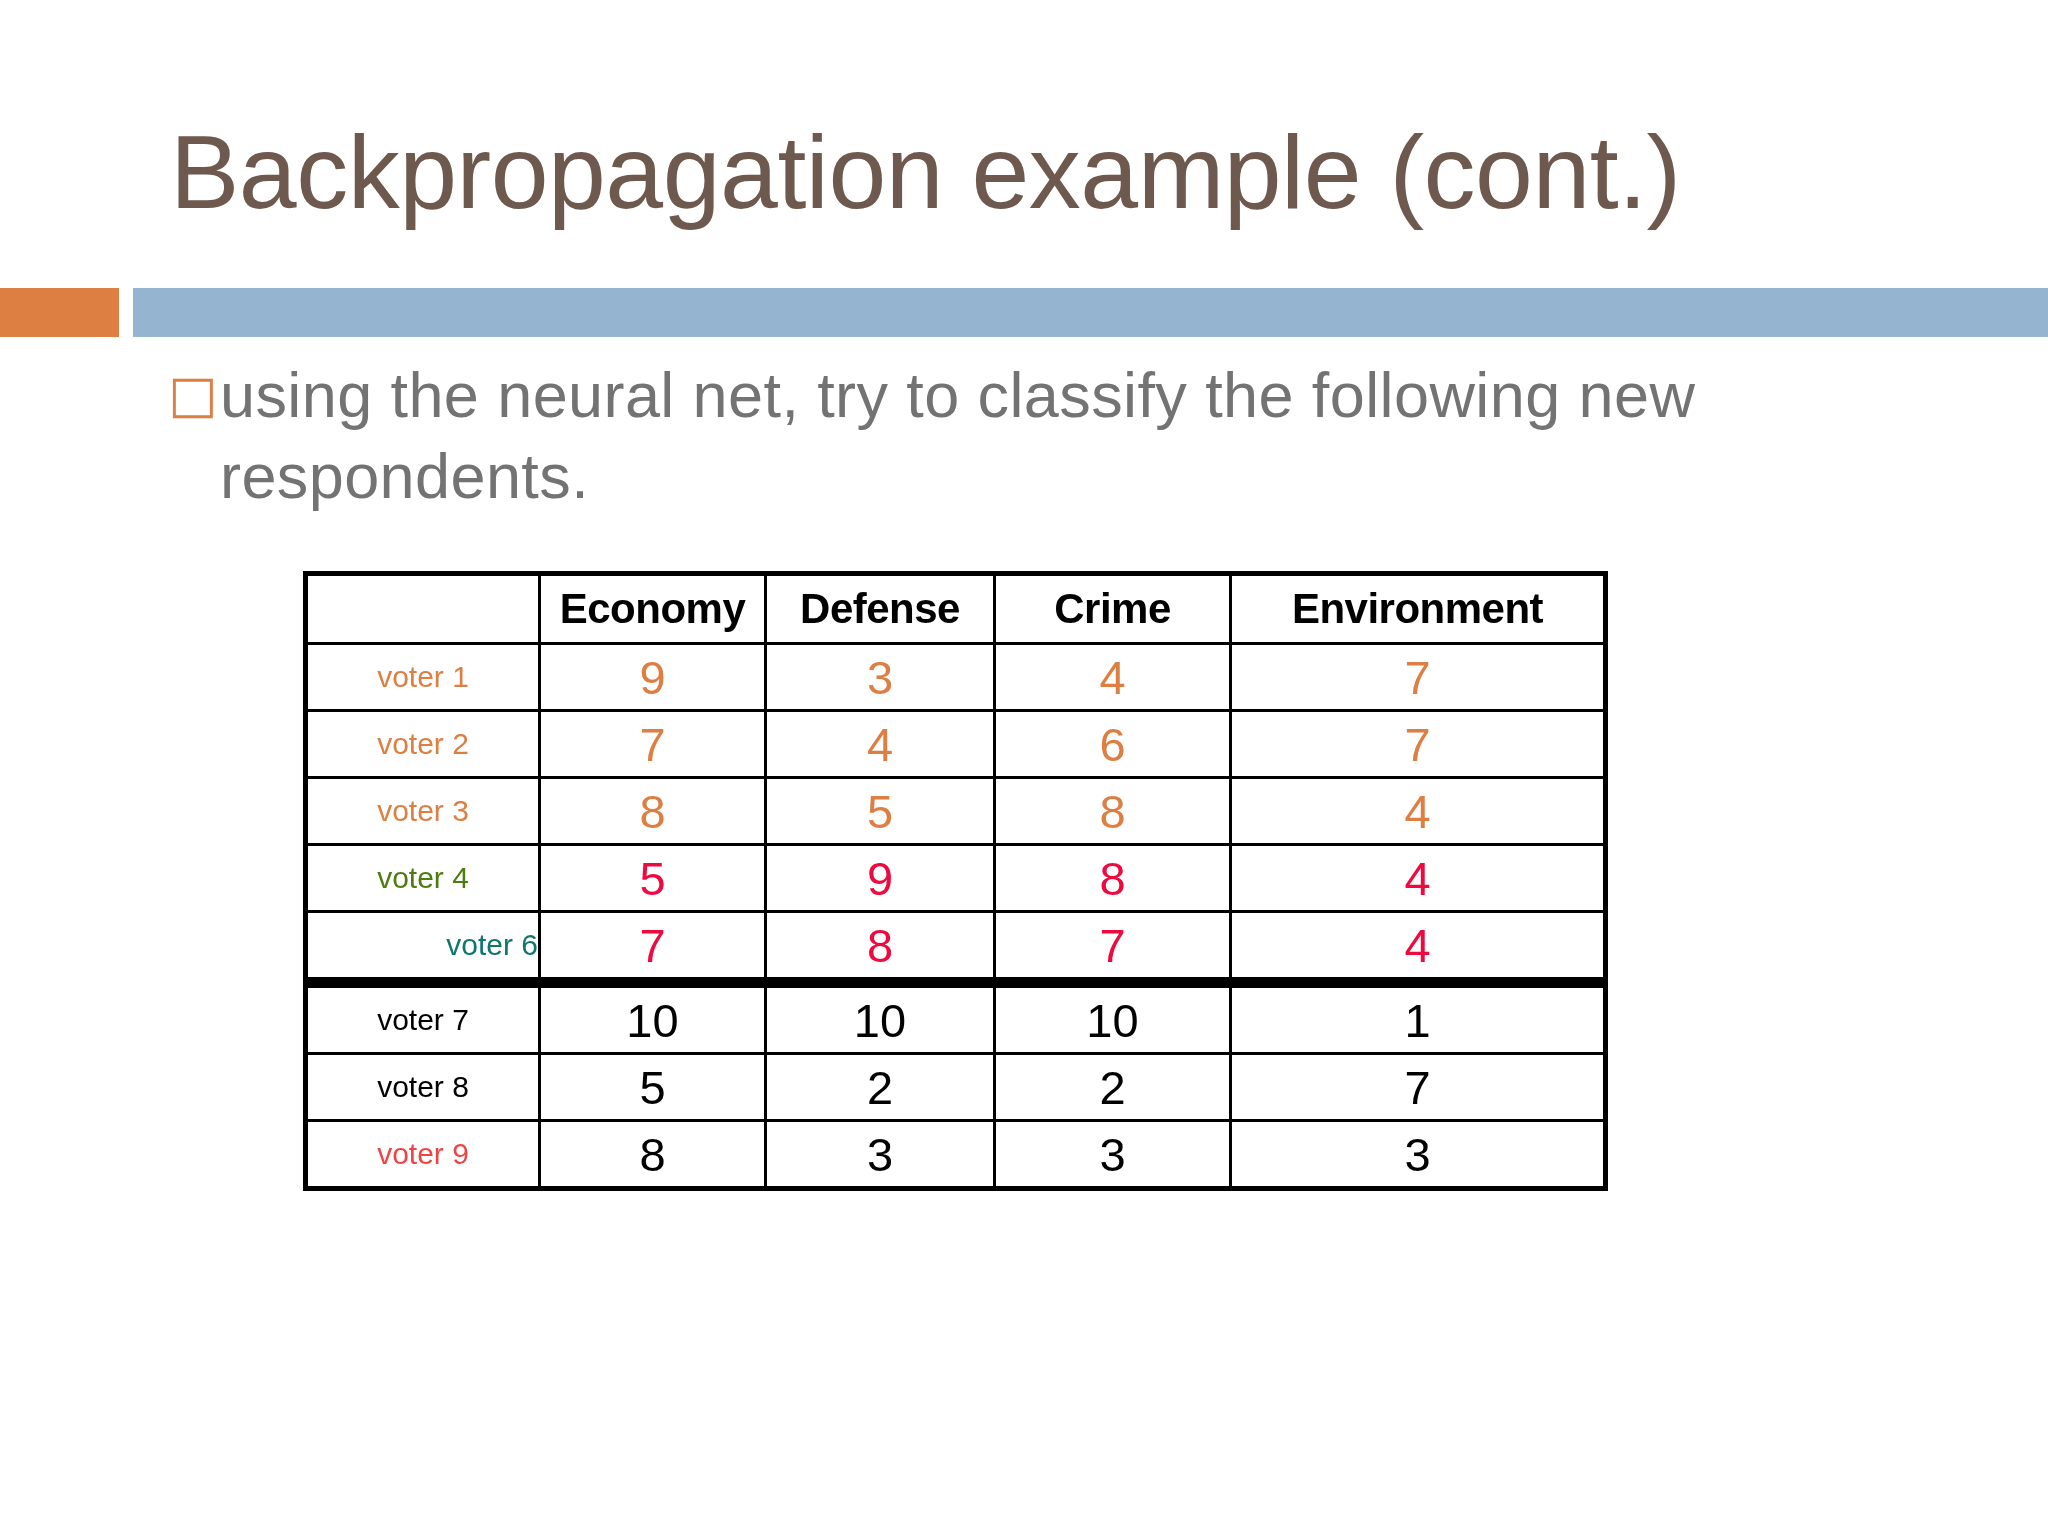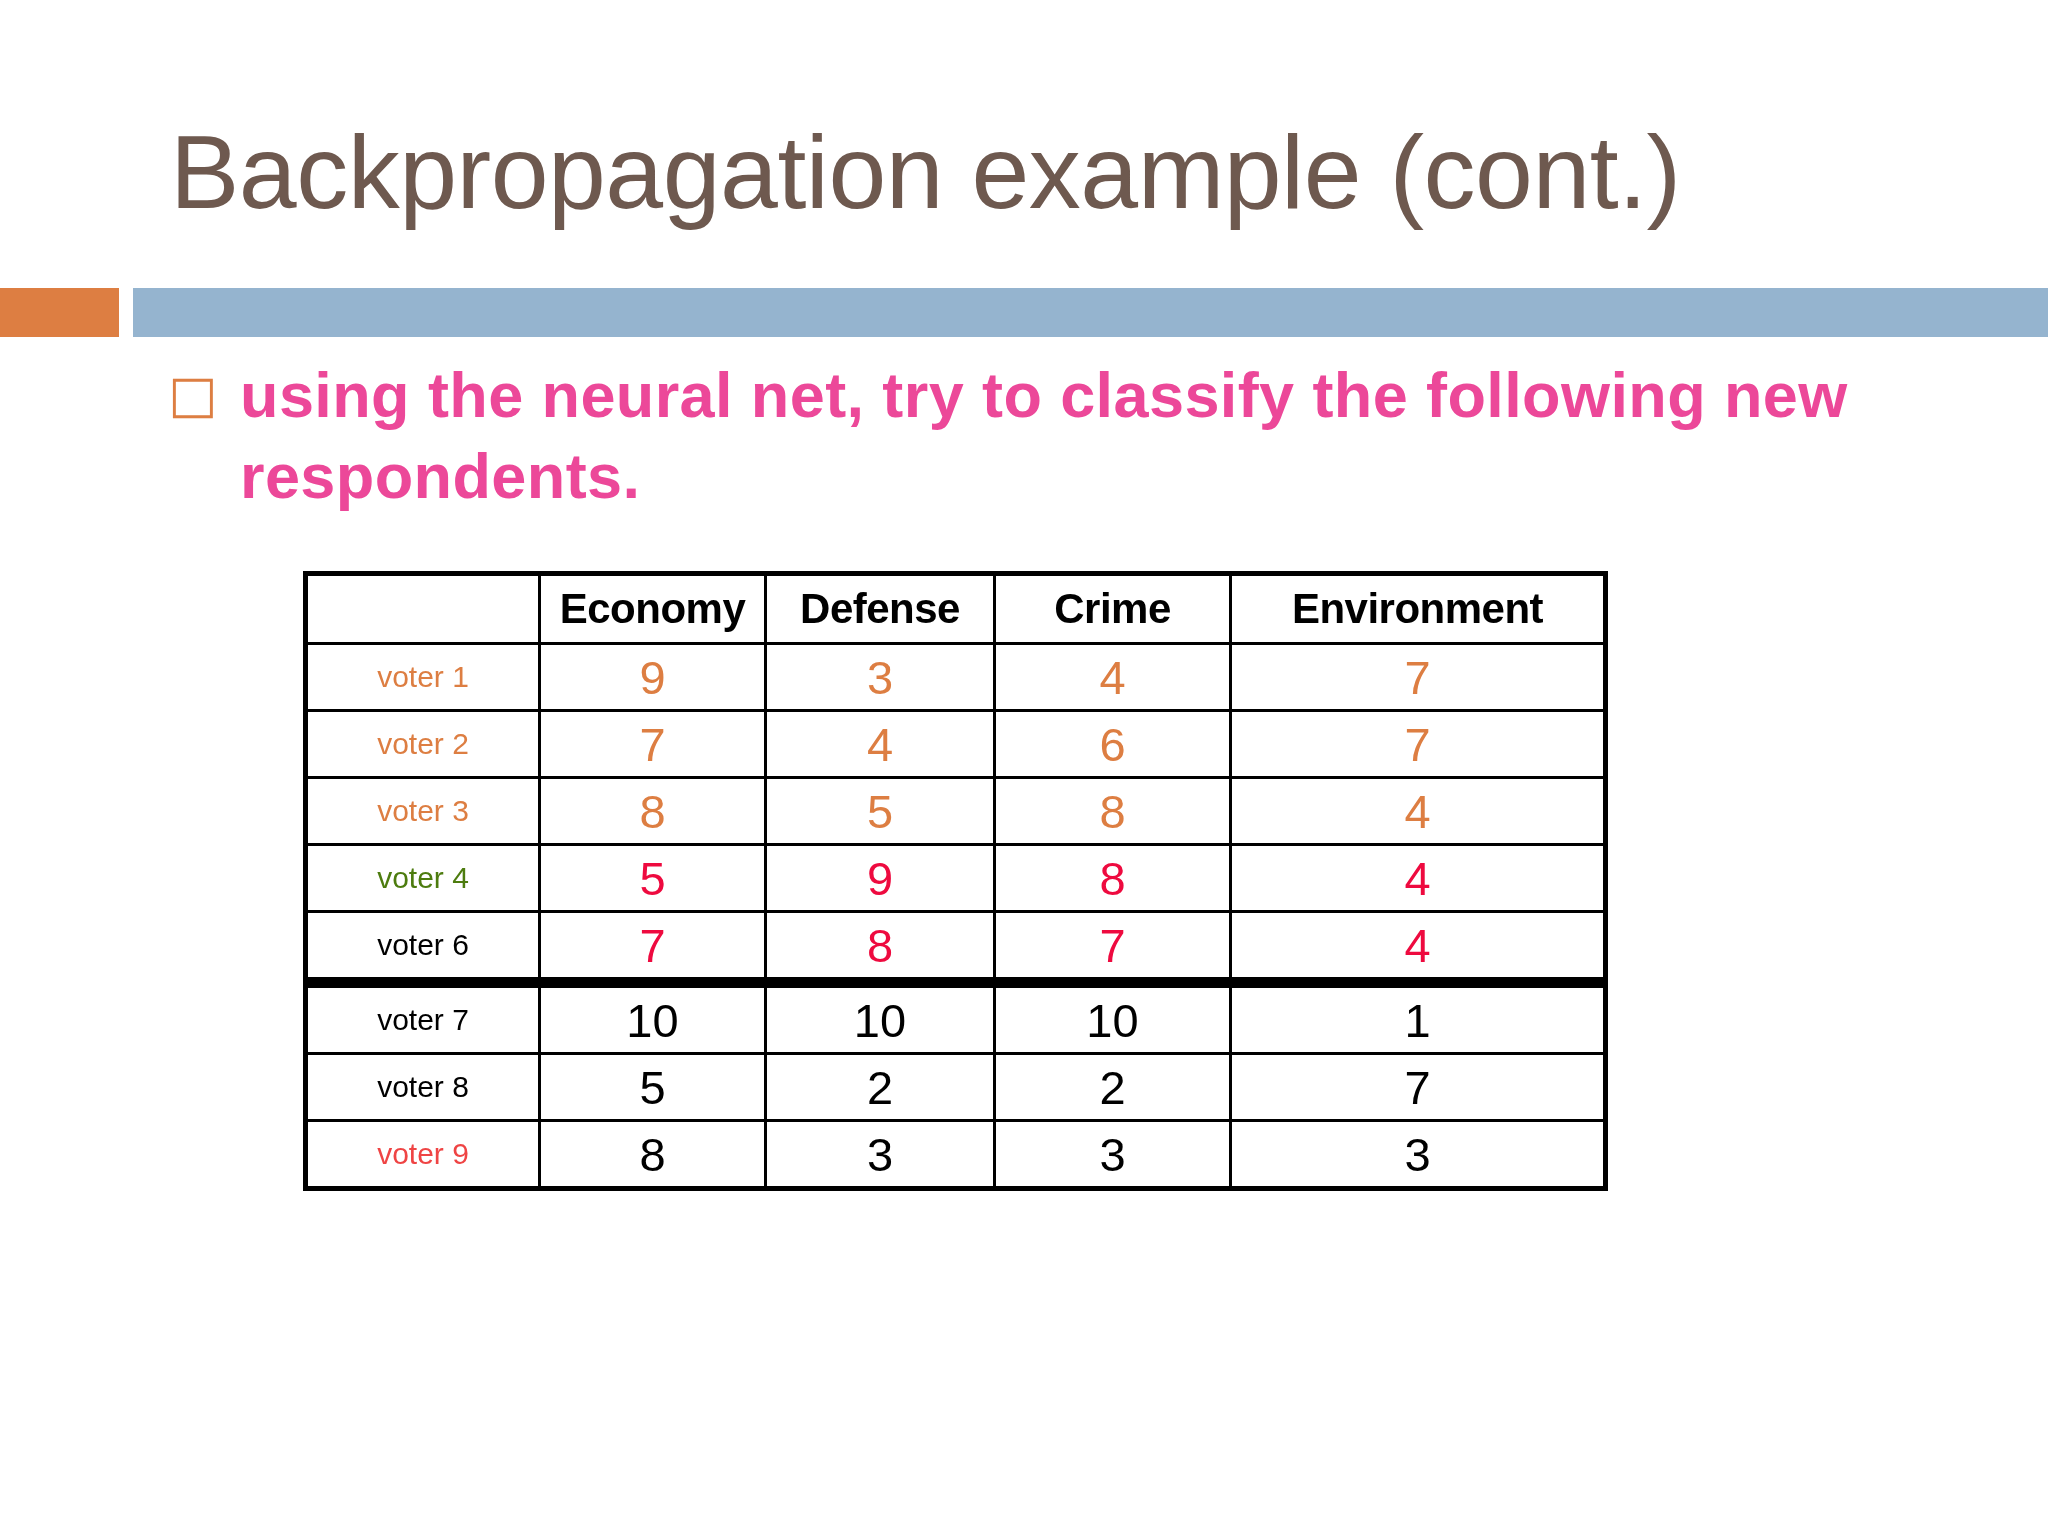--- a/index.html
+++ b/index.html
@@ -69,26 +69,25 @@
   .bullet-marker {
     flex: 0 0 auto;
     width: 52px;
     color: #DD7E42;
     font-size: 52px;
     line-height: 78px;
     font-family: "DejaVu Sans", sans-serif;
   }
   .bullet-text {
     flex: 1 1 auto;
-    color: #ec4899;
+    color: #737373;
     font-size: 63px;
     line-height: 1.28;
-    font-weight: 700;
+    font-weight: 400;
     letter-spacing: 0.4px;
-    margin-left: 20px;
   }
 
   
   .data-table-wrap {
     position: absolute;
     left: 303px;
     top: 571px;
     width: 1549px;
   }
   table.data-table {
@@ -202,21 +201,21 @@
             <td class="value-cell" style="color: rgb(221, 126, 66);">4</td>
           </tr>
           <tr class="row-red">
             <td class="label-cell" style="color: #4d7c0f;">voter 4</td>
             <td class="value-cell" style="color: rgb(238, 10, 63);">5</td>
             <td class="value-cell" style="color: rgb(238, 10, 63);">9</td>
             <td class="value-cell" style="color: rgb(238, 10, 63);">8</td>
             <td class="value-cell" style="color: rgb(238, 10, 63);">4</td>
           </tr>
           <tr class="row-red">
-            <td class="label-cell" style="color: #000000;">voter 6</td>
+            <td class="label-cell" style="color: #0f766e; text-align: right;">voter 6</td>
             <td class="value-cell" style="color: rgb(238, 10, 63);">7</td>
             <td class="value-cell" style="color: rgb(238, 10, 63);">8</td>
             <td class="value-cell" style="color: rgb(238, 10, 63);">7</td>
             <td class="value-cell" style="color: rgb(238, 10, 63);">4</td>
           </tr>
           <tr class="row-black divider-above">
             <td class="label-cell" style="color: rgb(0, 0, 0);">voter 7</td>
             <td class="value-cell" style="color: rgb(0, 0, 0);">10</td>
             <td class="value-cell" style="color: rgb(0, 0, 0);">10</td>
             <td class="value-cell" style="color: rgb(0, 0, 0);">10</td>

